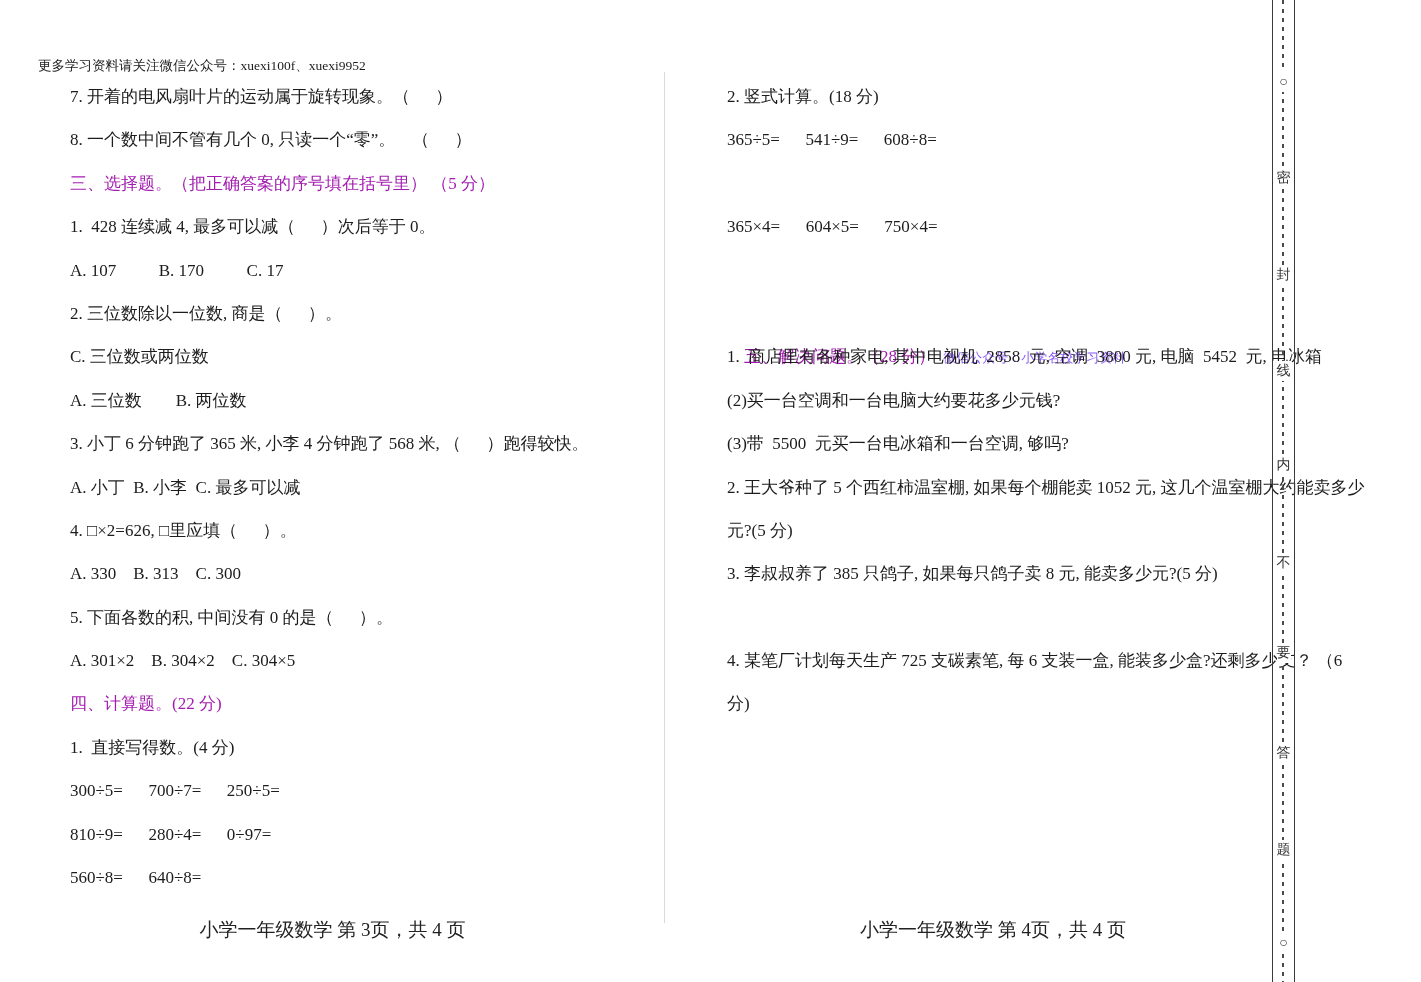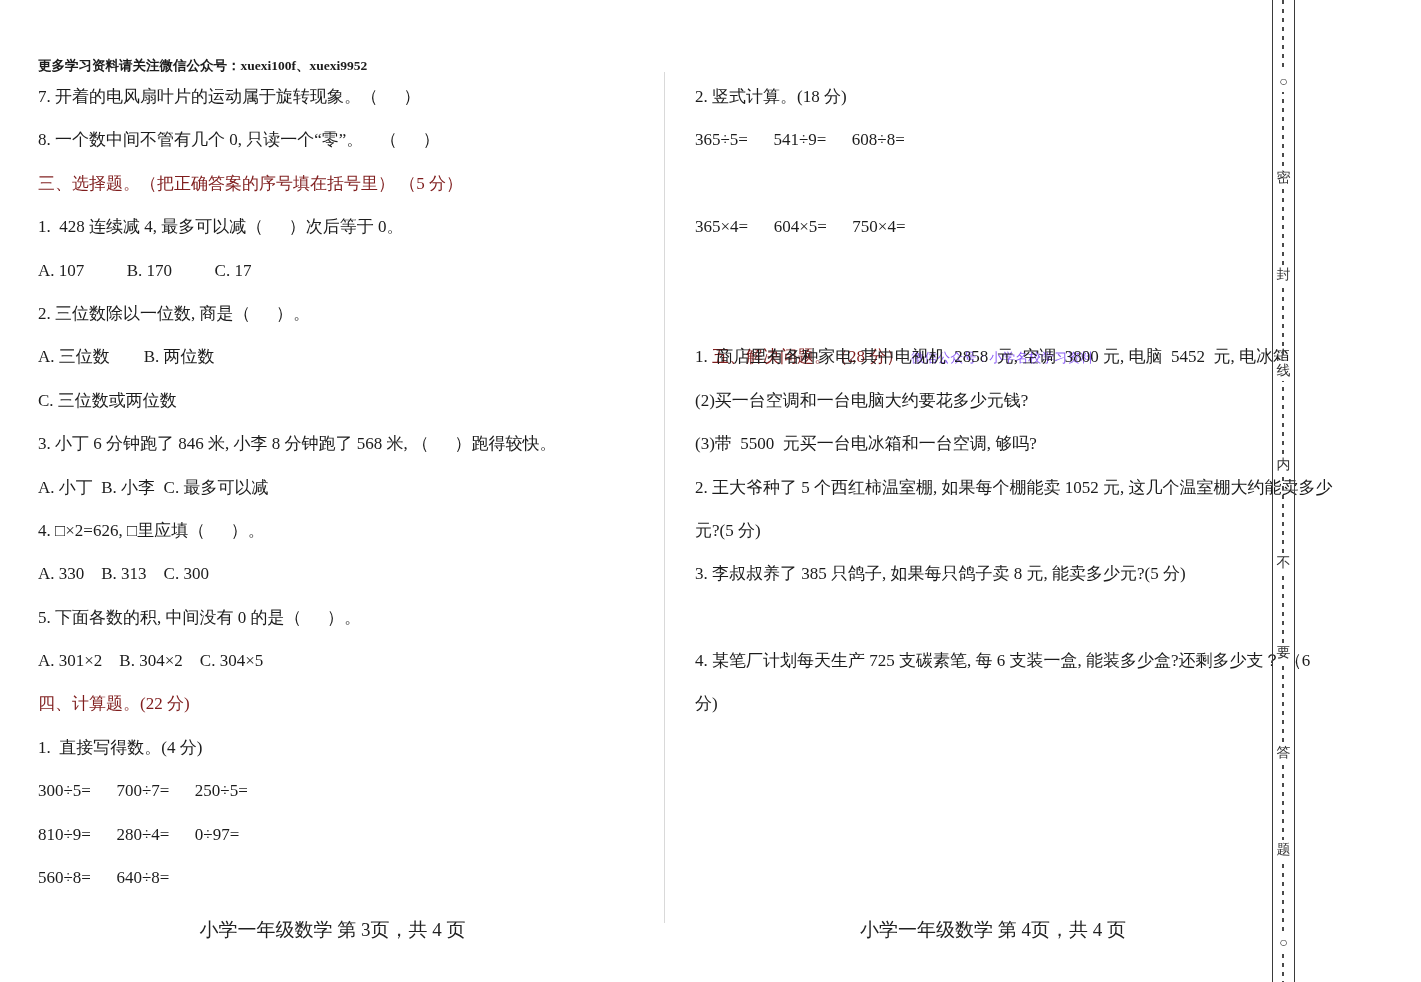--- a/index.html
+++ b/index.html
@@ -4,30 +4,30 @@
 <style>
   html,body{margin:0;padding:0;}
   body{
     width:1421px;height:982px;position:relative;background:#ffffff;
     font-family:"Liberation Serif","DejaVu Serif",serif;
     color:#1c1c1c;overflow:hidden;
   }
   .header-note{
     position:absolute;left:38px;top:57px;font-size:13.5px;color:#1c1c1c;
     white-space:pre;
-    font-weight:bold;
   }
   .column{position:absolute;top:75px;}
   .col-left{left:38px;width:627px;}
   .col-right{left:695px;width:596px;font-family:Liberation Serif, serif;}
   .line{
     height:43.4px;line-height:43.4px;font-size:17px;white-space:pre;
     overflow:visible;
+    margin-left:32px;
   }
-  .heading{color:#7f1d1d;}
+  .heading{color:#a21caf;}
   .heading-note{font-size:13px;color:#8b5cf6;margin-left:8px;}
   .divider{
     position:absolute;left:664px;top:72px;width:1px;height:851px;
     background:#d9d9d9;
   }
   .footer{
     position:absolute;top:918px;height:24px;line-height:24px;
     font-size:19px;color:#222;text-align:center;white-space:pre;
   }
   .footer-left{left:0;width:665px;}
@@ -51,23 +51,23 @@
 
 <div class="header-note">更多学习资料请关注微信公众号：xuexi100f、xuexi9952</div>
 
 <div class="column col-left">
   <div class="line">7. 开着的电风扇叶片的运动属于旋转现象。（      ）</div>
   <div class="line">8. 一个数中间不管有几个 0, 只读一个“零”。    （      ）</div>
   <div class="line heading">三、选择题。（把正确答案的序号填在括号里） （5 分）</div>
   <div class="line">1.  428 连续减 4, 最多可以减（      ）次后等于 0。</div>
   <div class="line">A. 107          B. 170          C. 17</div>
   <div class="line">2. 三位数除以一位数, 商是（      ）。</div>
+  <div class="line">C. 三位数或两位数</div>
   <div class="line">A. 三位数        B. 两位数</div>
-  <div class="line">C. 三位数或两位数</div>
-  <div class="line">3. 小丁 6 分钟跑了 846 米, 小李 8 分钟跑了 568 米, （      ）跑得较快。</div>
+  <div class="line">3. 小丁 6 分钟跑了 365 米, 小李 4 分钟跑了 568 米, （      ）跑得较快。</div>
   <div class="line">A. 小丁  B. 小李  C. 最多可以减</div>
   <div class="line">4. □×2=626, □里应填（      ）。</div>
   <div class="line">A. 330    B. 313    C. 300</div>
   <div class="line">5. 下面各数的积, 中间没有 0 的是（      ）。</div>
   <div class="line">A. 301×2    B. 304×2    C. 304×5</div>
   <div class="line heading">四、计算题。(22 分)</div>
   <div class="line">1.  直接写得数。(4 分)</div>
   <div class="line">300÷5=      700÷7=      250÷5=</div>
   <div class="line">810÷9=      280÷4=      0÷97=</div>
   <div class="line">560÷8=      640÷8=</div>

